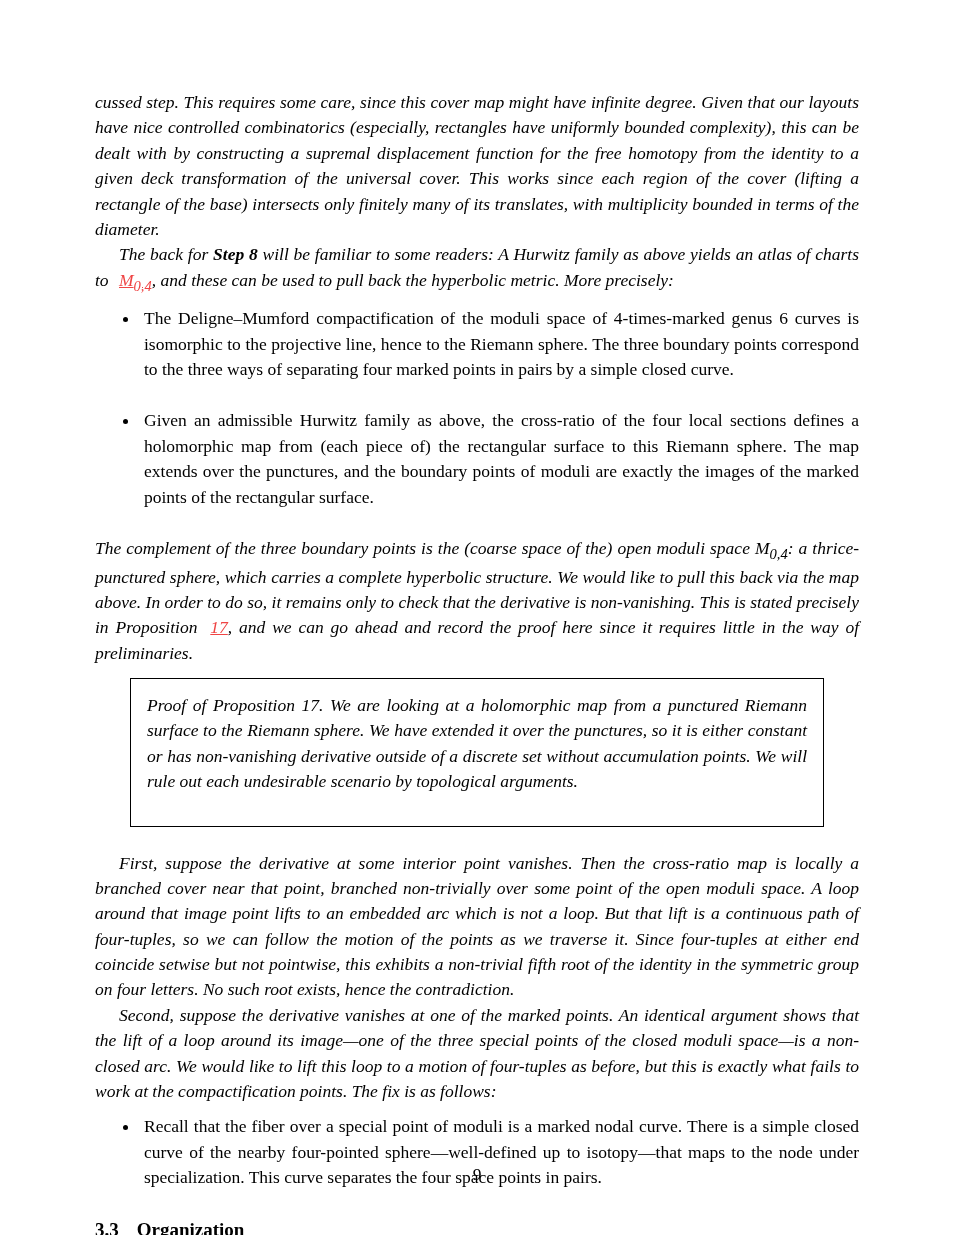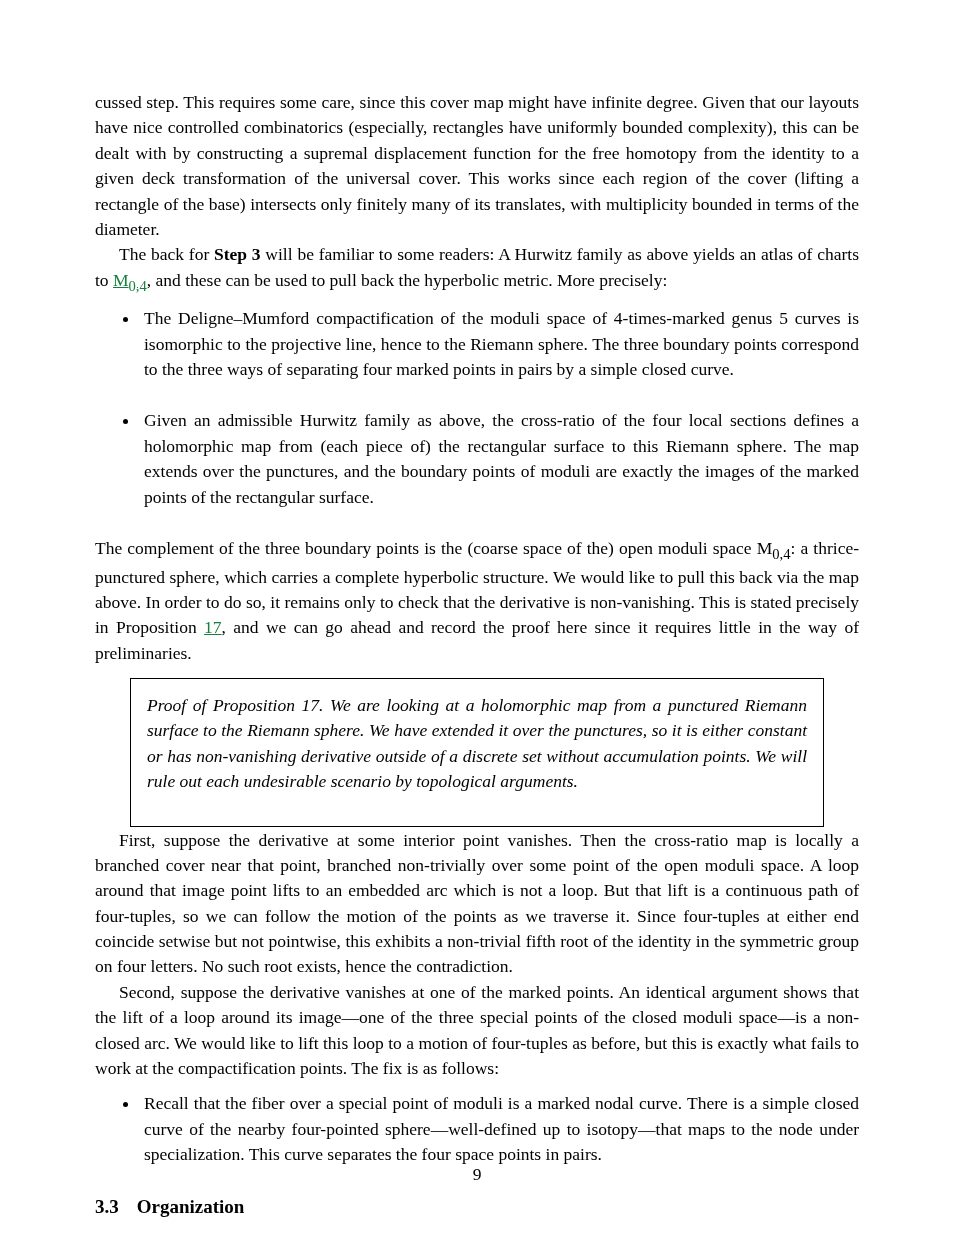--- a/index.html
+++ b/index.html
@@ -14,42 +14,44 @@
     height: 1235px;
     position: relative;
     box-sizing: border-box;
     padding: 90px 95px 0 95px;
     font-size: 17.5px;
     line-height: 1.45;
   }
   .para {
     text-align: justify;
     margin: 0 0 0 0;
+    font-style: italic;
   }
   .indent {
     text-indent: 24px;
   }
   .link {
-    color: #15803d;
+    color: #ef4444;
     text-decoration: underline;
+    margin-left: 6px;
   }
   ul.bullets {
     list-style: disc;
     margin: 10px 0 10px 0;
     padding-left: 45px;
   }
   ul.bullets > li {
     text-align: justify;
     padding-left: 4px;
     margin: 6px 0 26px 0;
   }
   .boxed {
     border: 1.2px solid #000;
     padding: 14px 16px 31px 16px;
-    margin: 12px 35px 1px 35px;
+    margin: 12px 35px 24px 35px;
     text-align: justify;
     line-height: 1.45;
   }
   h3.sec {
     font-size: 19px;
     font-weight: bold;
     margin: 20px 0 10px 0;
   }
   h3.sec .num {
     margin-right: 18px;
@@ -65,25 +67,25 @@
   em { font-style: italic; }
 </style>
 </head>
 <body>
 
 <div class="page">
 
   <p class="para">cussed step. This requires some care, since this cover map might have infinite degree. Given that our layouts have nice controlled combinatorics (especially, rectangles have uniformly bounded complexity), this can be dealt with by constructing a supremal displacement function for the free homotopy from the identity to a given deck transformation of the universal cover. This works since each region of the cover (lifting a rectangle of the base) intersects only finitely many of its translates, with multiplicity bounded in terms of the diameter.</p>
 
   <p class="para indent">
-    <span>The back for</span><strong> Step 3</strong><span> will be familiar to some readers: A Hurwitz family as above yields an atlas of charts to </span><span class="link"><span>M</span><sub>0,4</sub></span><span>, and these can be used to pull back the hyperbolic metric. More precisely:</span>
+    <span>The back for</span><strong> Step 8</strong><span> will be familiar to some readers: A Hurwitz family as above yields an atlas of charts to </span><span class="link"><span>M</span><sub>0,4</sub></span><span>, and these can be used to pull back the hyperbolic metric. More precisely:</span>
   </p>
 
   <ul class="bullets">
-    <li>The Deligne–Mumford compactification of the moduli space of 4-times-marked genus 5 curves is isomorphic to the projective line, hence to the Riemann sphere. The three boundary points correspond to the three ways of separating four marked points in pairs by a simple closed curve.</li>
+    <li>The Deligne–Mumford compactification of the moduli space of 4-times-marked genus 6 curves is isomorphic to the projective line, hence to the Riemann sphere. The three boundary points correspond to the three ways of separating four marked points in pairs by a simple closed curve.</li>
     <li>Given an admissible Hurwitz family as above, the cross-ratio of the four local sections defines a holomorphic map from (each piece of) the rectangular surface to this Riemann sphere. The map extends over the punctures, and the boundary points of moduli are exactly the images of the marked points of the rectangular surface.</li>
   </ul>
 
   <p class="para">
     <span>The complement of the three boundary points is the (coarse space of the) open moduli space </span><span><span>M</span><sub>0,4</sub></span><span>: a thrice-punctured sphere, which carries a complete hyperbolic structure. We would like to pull this back via the map above. In order to do so, it remains only to check that the derivative is non-vanishing. This is stated precisely in Proposition </span><span class="link">17</span><span>, and we can go ahead and record the proof here since it requires little in the way of preliminaries.</span>
   </p>
 
   <div class="boxed">
     <em>Proof of Proposition 17. We are looking at a holomorphic map from a punctured Riemann surface to the Riemann sphere. We have extended it over the punctures, so it is either constant or has non-vanishing derivative outside of a discrete set without accumulation points. We will rule out each undesirable scenario by topological arguments.</em>
   </div>

